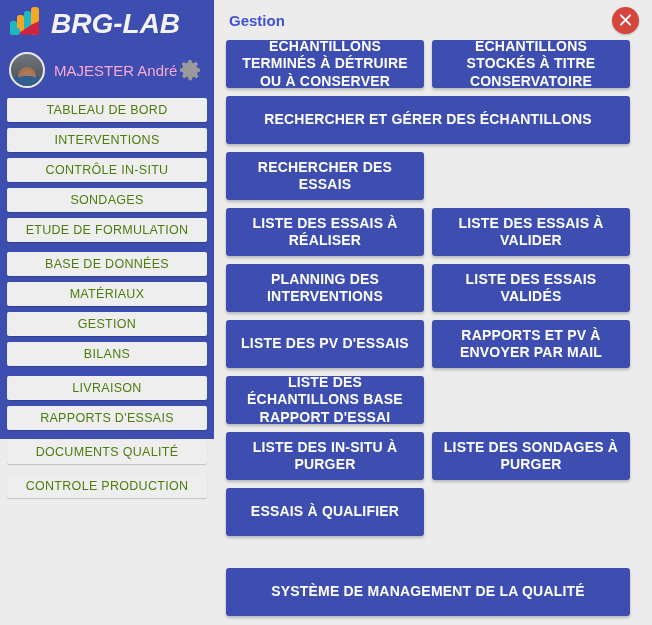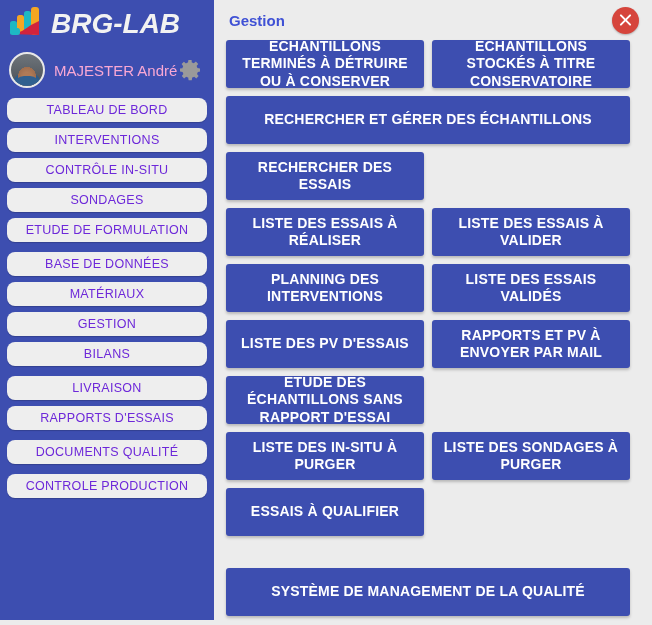--- a/index.html
+++ b/index.html
@@ -7,21 +7,21 @@
     width: 652px; height: 625px;
     overflow: hidden;
     background: #ececec;
     font-family: "Liberation Sans", sans-serif;
   }
   #app { position: relative; width: 652px; height: 625px; display: flex; }
 
   
   #sidebar {
     width: 214px;
-    height: 620px;
+    height: 439px;
     background: #3f51b5;
     background-color: #3d4eb0;
     flex: 0 0 214px;
     padding: 0 7px;
     position: relative;
   }
   .brand-row {
     display: flex; align-items: center;
     height: 48px; padding-left: 2px;
     gap: 6px;
@@ -70,22 +70,22 @@
     width: 26px; height: 26px; position: relative;
     cursor: pointer;
   }
   .nav-group { margin-top: 6px; }
   .nav-group.gap-top { margin-top: 10px; }
   .nav-item {
     display: block; width: 100%;
     height: 24px; line-height: 24px;
     margin-bottom: 6px;
     background: #eeeeee;
-    color: #6d28d9;
-    border: none; border-radius: 8px;
+    color: #4d7c0f;
+    border: none; border-radius: 2px;
     font-size: 12.5px; font-family: "Liberation Sans", sans-serif;
     text-align: center; letter-spacing: .3px;
     cursor: pointer;
     box-shadow: 0 1px 1px rgba(0,0,0,.18);
   }
 
   
   #main {
     flex: 1 1 auto;
     height: 625px;
@@ -214,21 +214,21 @@
 
       <button class="tile half">LISTE DES ESSAIS À RÉALISER</button>
       <button class="tile half">LISTE DES ESSAIS À VALIDER</button>
 
       <button class="tile half">PLANNING DES INTERVENTIONS</button>
       <button class="tile half">LISTE DES ESSAIS VALIDÉS</button>
 
       <button class="tile half">LISTE DES PV D'ESSAIS</button>
       <button class="tile half">RAPPORTS ET PV À ENVOYER PAR MAIL</button>
 
-      <button class="tile half">ETUDE DES ÉCHANTILLONS SANS RAPPORT D'ESSAI</button>
+      <button class="tile half">LISTE DES ÉCHANTILLONS BASE RAPPORT D'ESSAI</button>
       <span class="spacer"></span>
 
       <button class="tile half">LISTE DES IN-SITU À PURGER</button>
       <button class="tile half">LISTE DES SONDAGES À PURGER</button>
 
       <button class="tile half">ESSAIS À QUALIFIER</button>
 
       <span class="row-gap big"></span>
 
       <button class="tile full">SYSTÈME DE MANAGEMENT DE LA QUALITÉ</button>

